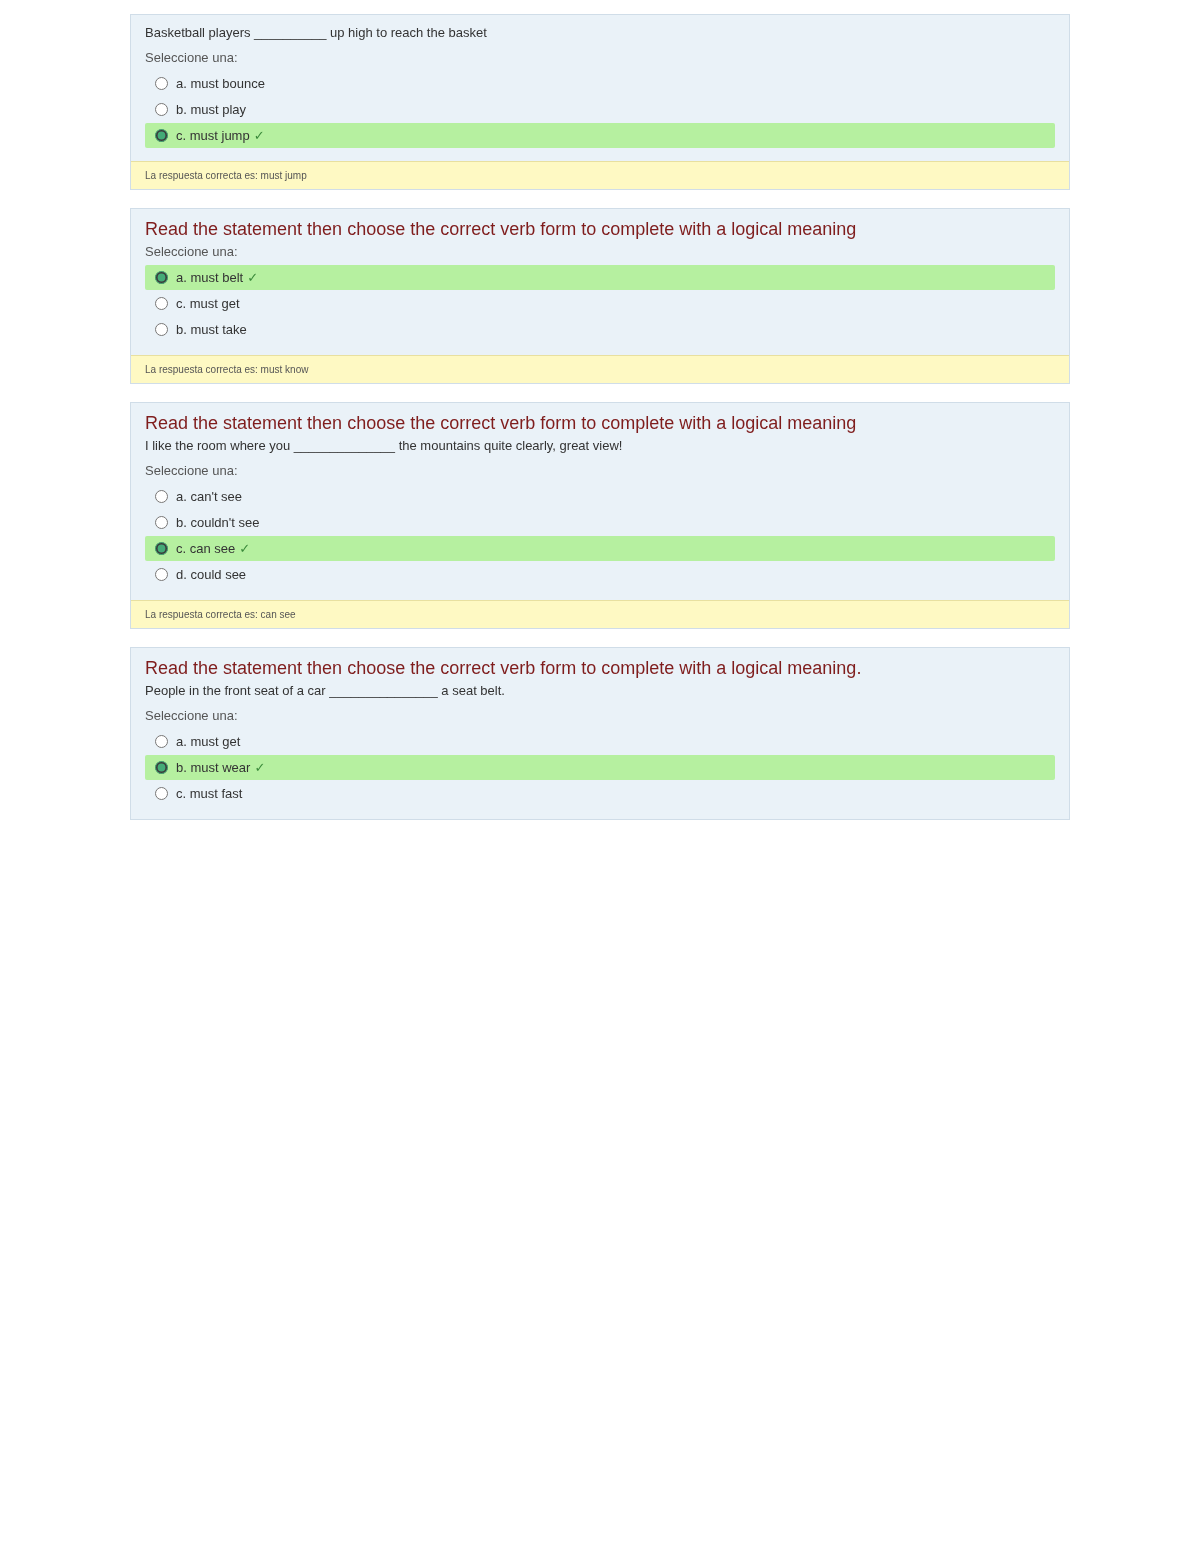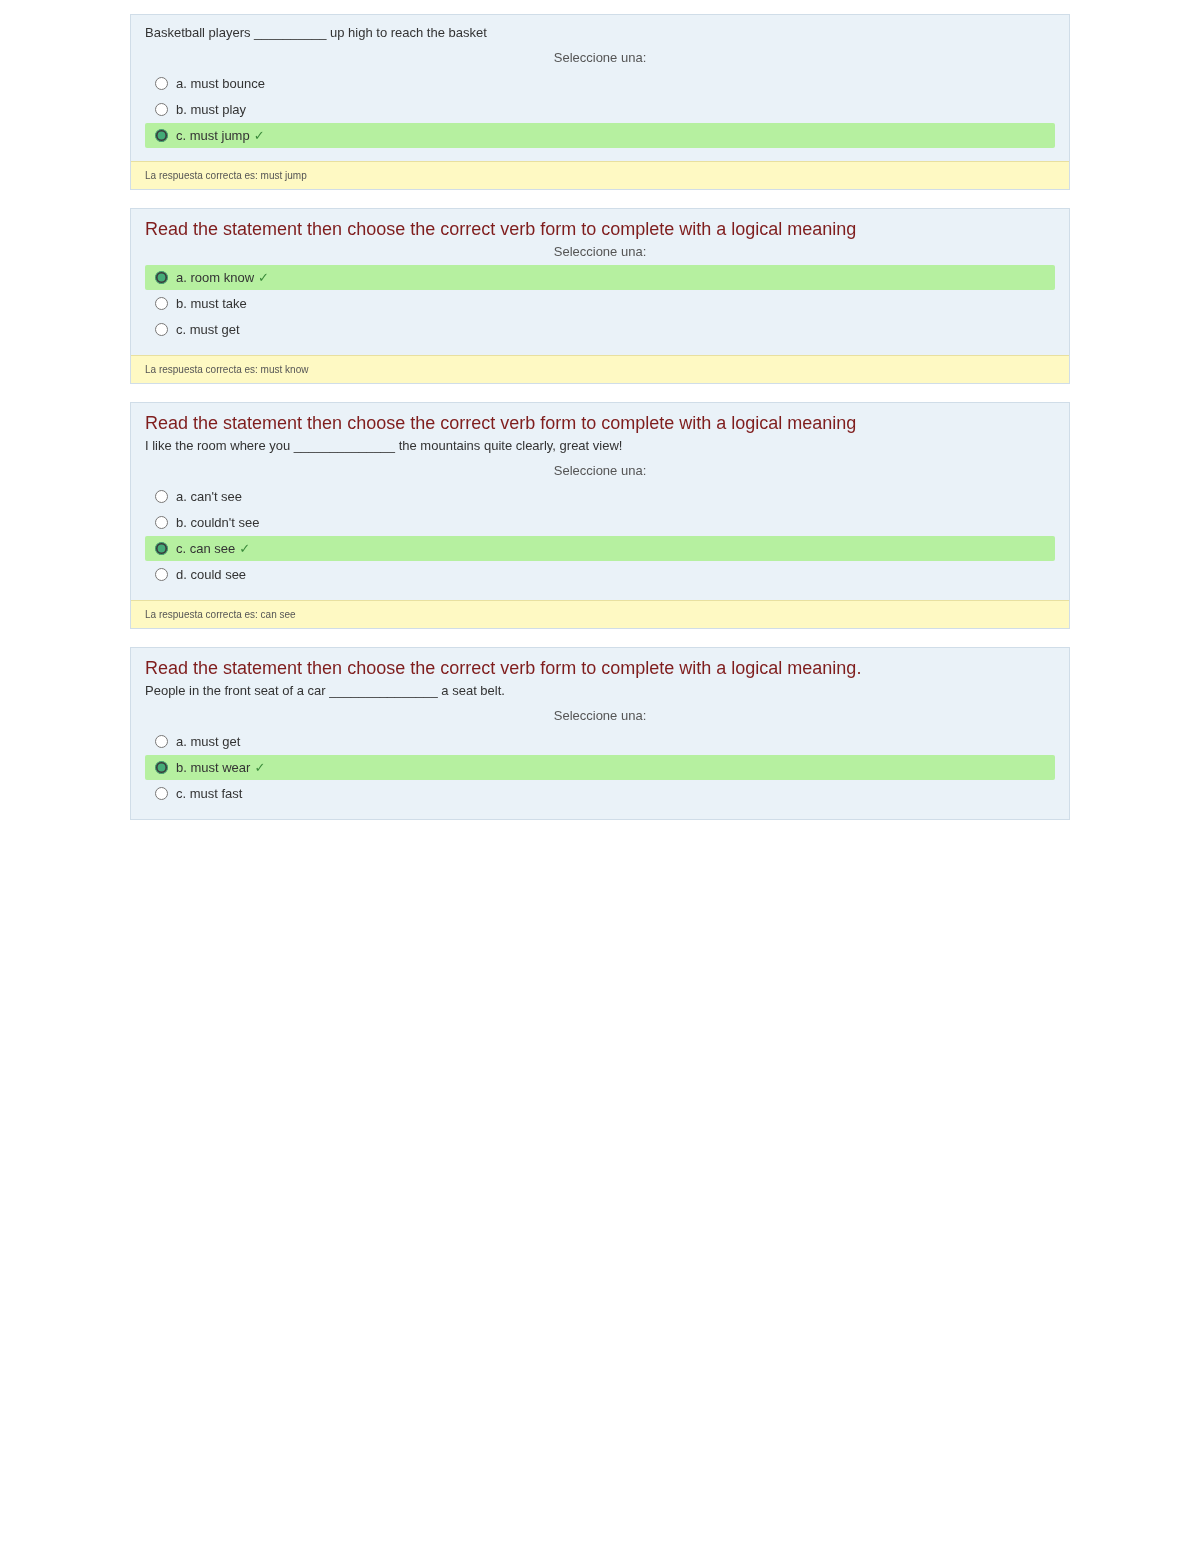--- a/index.html
+++ b/index.html
@@ -37,21 +37,20 @@
     .question-text {
       color: #333;
       margin-bottom: 10px;
       font-size: 13px;
     }
 
     .seleccione-label {
       font-size: 13px;
       color: #555;
       margin-bottom: 6px;
-      text-align: center;
     }
 
     .option-row {
       display: flex;
       align-items: center;
       padding: 5px 10px;
       margin: 1px 0;
       border-radius: 2px;
       font-size: 13px;
       color: #333;
@@ -108,30 +107,30 @@
       </div>
       <div class="answer-feedback">La respuesta correcta es: must jump</div>
     </div>
     <div class="spacer"></div>
     <div class="question-block">
       <div class="question-body">
         <div class="question-instruction">Read the statement then choose the correct verb form to complete with a logical meaning</div>
         <div class="seleccione-label">Seleccione una:</div>
       <div class="option-row correct">
         <input type="radio" name="q2" checked="" readonly="" style="">
-        <span>a. room know</span>
+        <span>a. must belt</span>
           <span class="checkmark">✓</span>
       </div>
       <div class="option-row">
         <input type="radio" name="q2" readonly="" style="">
-        <span>b. must take</span>
+        <span>c. must get</span>
       </div>
       <div class="option-row">
         <input type="radio" name="q2" readonly="" style="">
-        <span>c. must get</span>
+        <span>b. must take</span>
       </div>
       </div>
       <div class="answer-feedback">La respuesta correcta es: must know</div>
     </div>
     <div class="spacer"></div>
     <div class="question-block">
       <div class="question-body">
         <div class="question-instruction">Read the statement then choose the correct verb form to complete with a logical meaning</div>
         <div class="question-text">I like the room where you ______________ the mountains quite clearly, great view!</div>
         <div class="seleccione-label">Seleccione una:</div>

